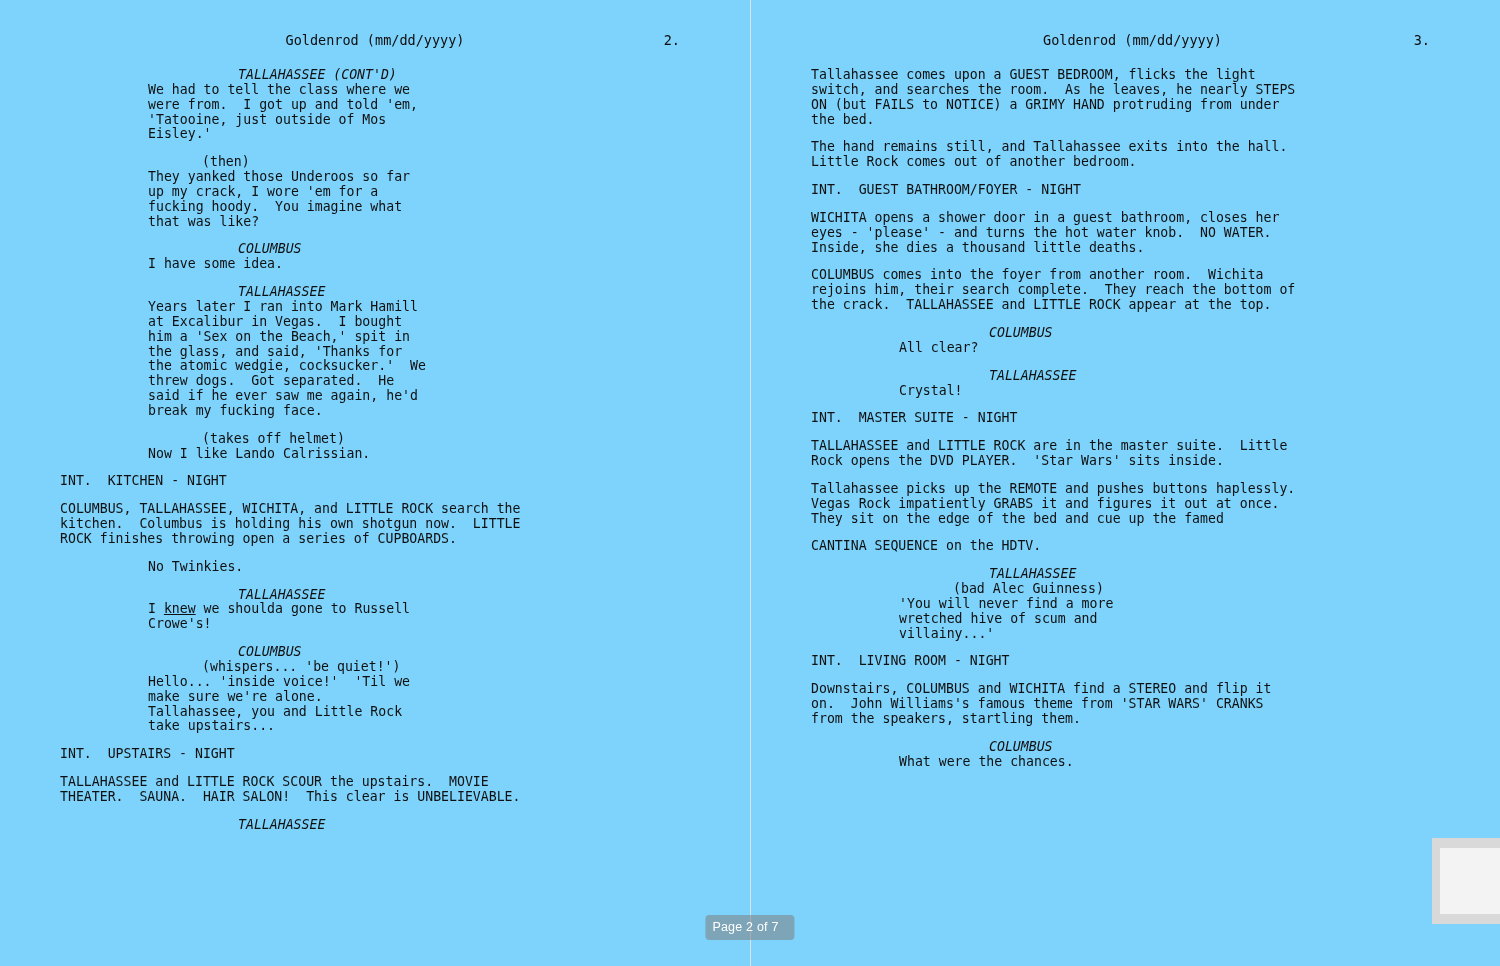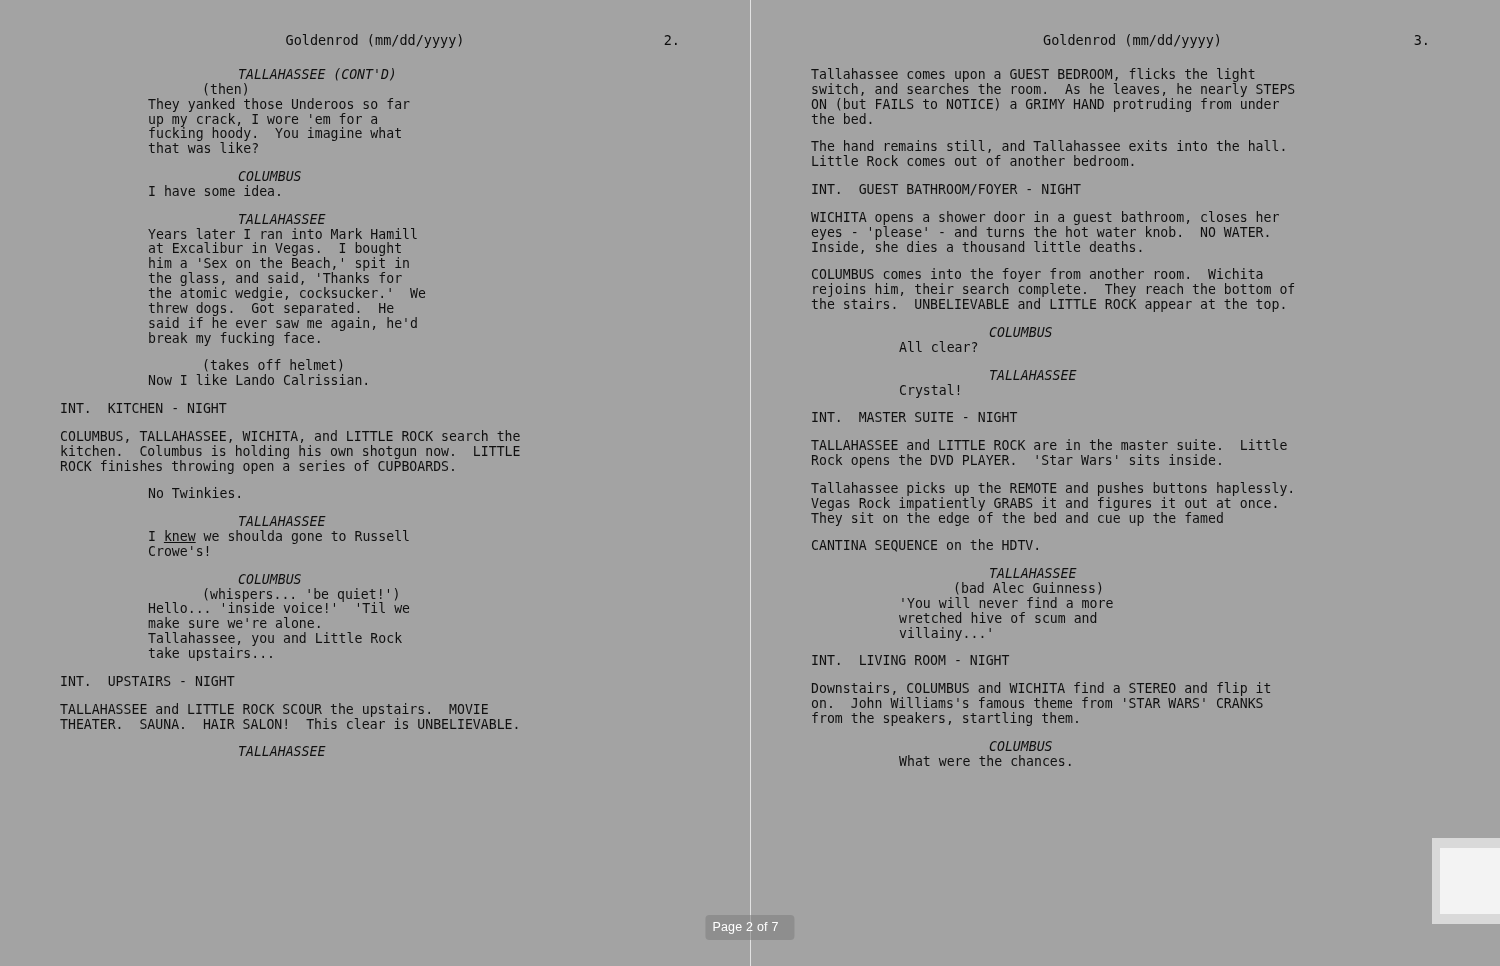--- a/index.html
+++ b/index.html
@@ -21,21 +21,21 @@
     display: flex;
     justify-content: center;
   }
   .pages {
     display: flex;
     gap: 0px;
   }
   .page {
     width: 750px;
     height: 966px;
-    background: #a3a3a3;
+    background: #7dd3fc;
     position: relative;
     box-sizing: border-box;
     padding: 32px 60px 0 60px;
   }
   .page.left { box-shadow: 0 0 0 0 transparent; }
   .page.right { border-left: 1px solid #e2e2e2; }
 
   .page-header {
     display: flex;
     justify-content: center;
@@ -108,21 +108,24 @@
 <body>
 
 <div class="viewer">
   <div class="pages">
 
     <div class="page left">
       <div class="page-header">
         <span class="header-title">Goldenrod (mm/dd/yyyy)</span>
         <span class="header-pagenum">2.</span>
       </div>
-      <div class="script" id="body-0"><div class="blk character">TALLAHASSEE (CONT'D)</div><div class="blk paren">(then)</div><div class="blk dialogue">They yanked those Underoos so far
+      <div class="script" id="body-0"><div class="blk character">TALLAHASSEE (CONT'D)</div><div class="blk dialogue">We had to tell the class where we
+were from.  I got up and told 'em,
+'Tatooine, just outside of Mos
+Eisley.'</div><div class="blk paren">(then)</div><div class="blk dialogue">They yanked those Underoos so far
 up my crack, I wore 'em for a
 fucking hoody.  You imagine what
 that was like?</div><div class="blk character">COLUMBUS</div><div class="blk dialogue">I have some idea.</div><div class="blk character">TALLAHASSEE</div><div class="blk dialogue">Years later I ran into Mark Hamill
 at Excalibur in Vegas.  I bought
 him a 'Sex on the Beach,' spit in
 the glass, and said, 'Thanks for
 the atomic wedgie, cocksucker.'  We
 threw dogs.  Got separated.  He
 said if he ever saw me again, he'd
 break my fucking face.</div><div class="blk paren">(takes off helmet)</div><div class="blk dialogue">Now I like Lando Calrissian.</div><div class="blk slug">INT.  KITCHEN - NIGHT</div><div class="blk action">COLUMBUS, TALLAHASSEE, WICHITA, and LITTLE ROCK search the
@@ -141,21 +144,21 @@
         <span class="header-pagenum">3.</span>
       </div>
       <div class="script" id="body-1"><div class="blk action">Tallahassee comes upon a GUEST BEDROOM, flicks the light
 switch, and searches the room.  As he leaves, he nearly STEPS
 ON (but FAILS to NOTICE) a GRIMY HAND protruding from under
 the bed.</div><div class="blk action">The hand remains still, and Tallahassee exits into the hall.
 Little Rock comes out of another bedroom.</div><div class="blk slug">INT.  GUEST BATHROOM/FOYER - NIGHT</div><div class="blk action">WICHITA opens a shower door in a guest bathroom, closes her
 eyes - 'please' - and turns the hot water knob.  NO WATER.
 Inside, she dies a thousand little deaths.</div><div class="blk action">COLUMBUS comes into the foyer from another room.  Wichita
 rejoins him, their search complete.  They reach the bottom of
-the stairs.  UNBELIEVABLE and LITTLE ROCK appear at the top.</div><div class="blk character">COLUMBUS</div><div class="blk dialogue">All clear?</div><div class="blk character">TALLAHASSEE</div><div class="blk dialogue">Crystal!</div><div class="blk slug">INT.  MASTER SUITE - NIGHT</div><div class="blk action">TALLAHASSEE and LITTLE ROCK are in the master suite.  Little
+the crack.  TALLAHASSEE and LITTLE ROCK appear at the top.</div><div class="blk character">COLUMBUS</div><div class="blk dialogue">All clear?</div><div class="blk character">TALLAHASSEE</div><div class="blk dialogue">Crystal!</div><div class="blk slug">INT.  MASTER SUITE - NIGHT</div><div class="blk action">TALLAHASSEE and LITTLE ROCK are in the master suite.  Little
 Rock opens the DVD PLAYER.  'Star Wars' sits inside.</div><div class="blk action">Tallahassee picks up the REMOTE and pushes buttons haplessly.
 Vegas Rock impatiently GRABS it and figures it out at once.
 They sit on the edge of the bed and cue up the famed</div><div class="blk action">CANTINA SEQUENCE on the HDTV.</div><div class="blk character">TALLAHASSEE</div><div class="blk paren">(bad Alec Guinness)</div><div class="blk dialogue">'You will never find a more
 wretched hive of scum and
 villainy...'</div><div class="blk slug">INT.  LIVING ROOM - NIGHT</div><div class="blk action">Downstairs, COLUMBUS and WICHITA find a STEREO and flip it
 on.  John Williams's famous theme from 'STAR WARS' CRANKS
 from the speakers, startling them.</div><div class="blk character">COLUMBUS</div><div class="blk dialogue">What were the chances.</div></div>
     </div>
 
   </div>

